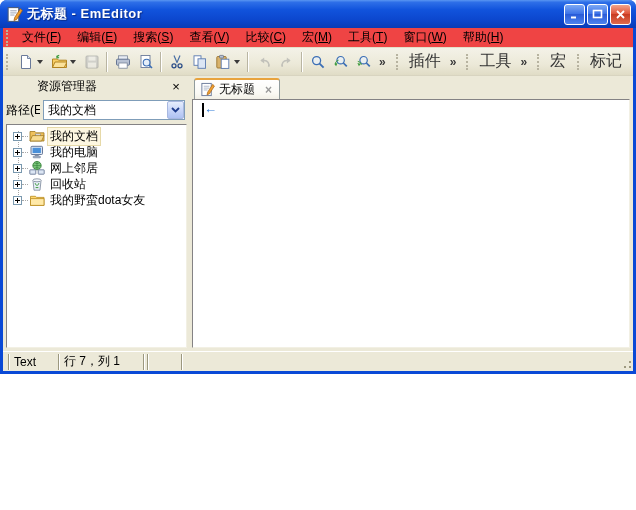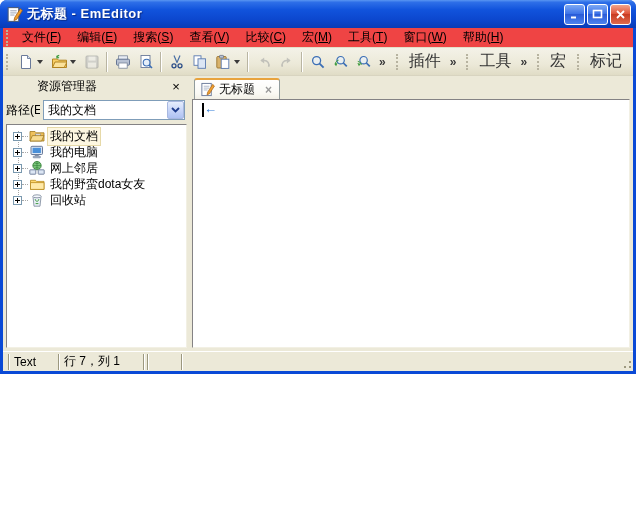--- a/index.html
+++ b/index.html
@@ -354,37 +354,37 @@
                     <rect x="9.2" y="9.8" width="6" height="4.4" rx="0.5" fill="#DCE6F4" stroke="#5A6B8C" stroke-width="0.8"></rect>
                   </svg>
                 </span>
                 <span class="tree-label">网上邻居</span>
               </div>
               <div class="tree-row">
                 <span class="plusbox"></span>
                 <span class="hdots"></span>
                 <span class="tree-icon">
                   <svg width="16" height="16" viewBox="0 0 16 16">
-                    <path d="M1.5 4.3h5l1 1.1h7.5v8h-13.5z" fill="#FFD76E" stroke="#B98A1D" stroke-width="0.8"></path>
-                    <path d="M1.5 6.6h13.5v6.8H1.5z" fill="#FFE9A8" stroke="#B98A1D" stroke-width="0.8"></path>
+                    <path d="M4 4.6h8L11 14.2H5z" fill="#E8EEF6" stroke="#7A8699" stroke-width="0.8"></path>
+                    <ellipse cx="8" cy="4.3" rx="4.2" ry="1.5" fill="#F4F7FB" stroke="#7A8699" stroke-width="0.8"></ellipse>
+                    <path d="M6.1 7.2l1.4 2.4M9.9 7.2 8.5 9.6M6.6 11.6h2.8" stroke="#3F9C3F" stroke-width="1" fill="none"></path>
                   </svg>
                 </span>
-                <span class="tree-label">我的野蛮dota女友</span>
+                <span class="tree-label">回收站</span>
               </div>
               <div class="tree-row">
                 <span class="plusbox"></span>
                 <span class="hdots"></span>
                 <span class="tree-icon">
                   <svg width="16" height="16" viewBox="0 0 16 16">
-                    <path d="M4 4.6h8L11 14.2H5z" fill="#E8EEF6" stroke="#7A8699" stroke-width="0.8"></path>
-                    <ellipse cx="8" cy="4.3" rx="4.2" ry="1.5" fill="#F4F7FB" stroke="#7A8699" stroke-width="0.8"></ellipse>
-                    <path d="M6.1 7.2l1.4 2.4M9.9 7.2 8.5 9.6M6.6 11.6h2.8" stroke="#3F9C3F" stroke-width="1" fill="none"></path>
+                    <path d="M1.5 4.3h5l1 1.1h7.5v8h-13.5z" fill="#FFD76E" stroke="#B98A1D" stroke-width="0.8"></path>
+                    <path d="M1.5 6.6h13.5v6.8H1.5z" fill="#FFE9A8" stroke="#B98A1D" stroke-width="0.8"></path>
                   </svg>
                 </span>
-                <span class="tree-label">回收站</span>
+                <span class="tree-label">我的野蛮dota女友</span>
               </div>
             </div>
         </div>
       </div>
 
       <div class="splitter"></div>
 
       <div class="editor-pane">
         <div class="tabbar">
           <span class="tab">

